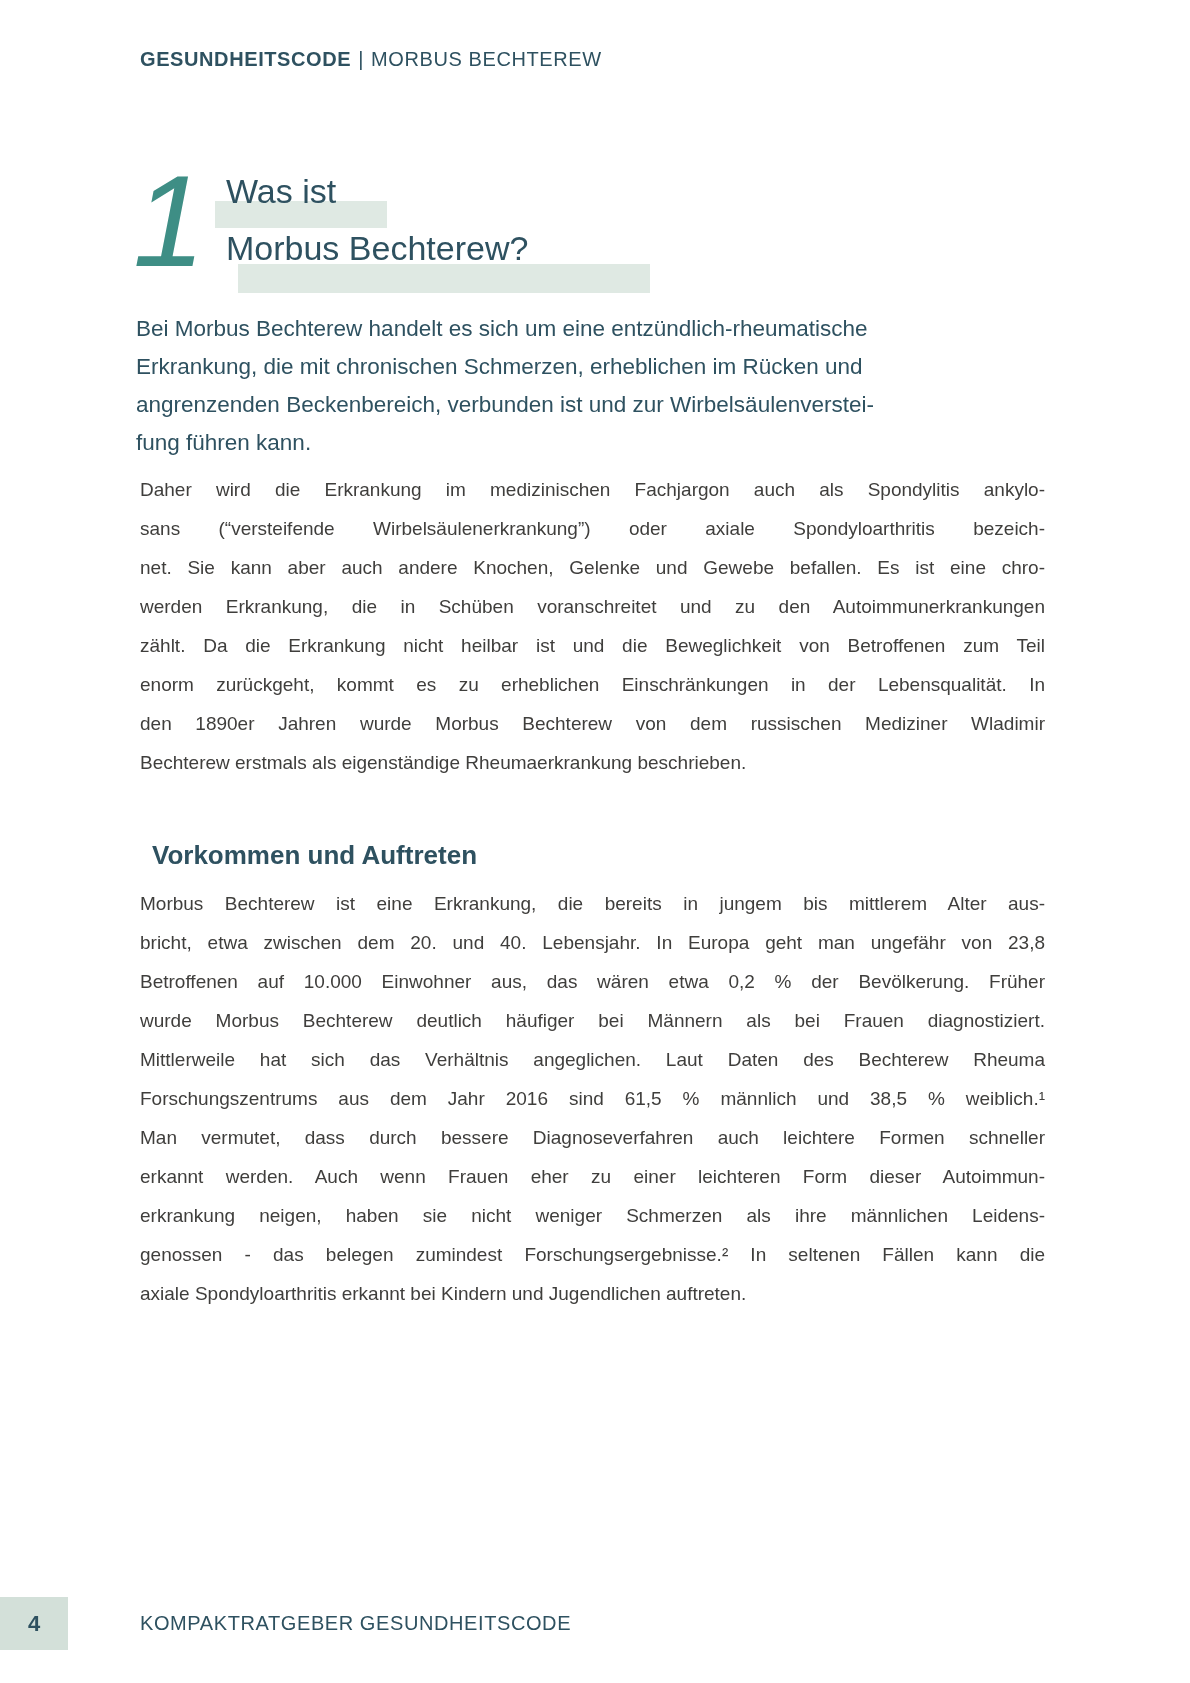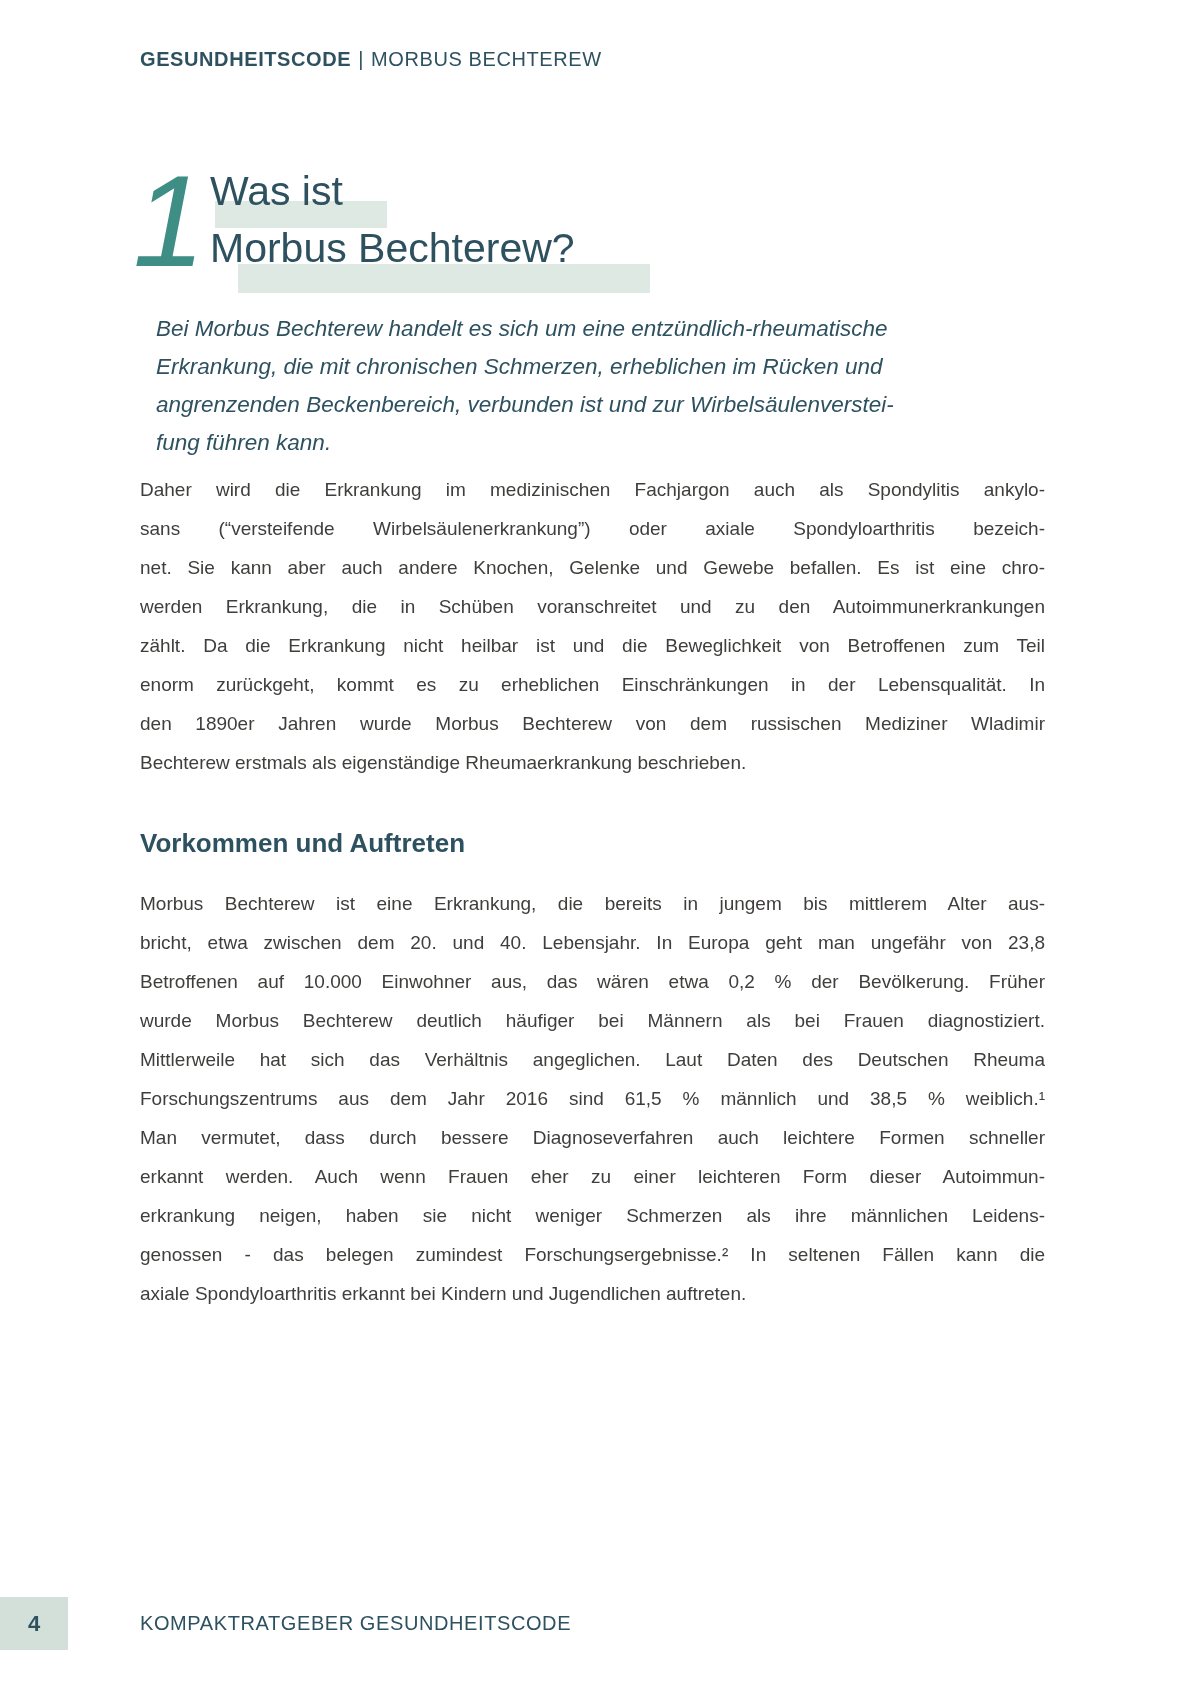--- a/index.html
+++ b/index.html
@@ -20,52 +20,52 @@
   .doc-header .brand { font-weight: bold; }
   .doc-header .sep { font-weight: 300; margin: 0 7px; color: var(--slate, #2E5160); }
 
   
   .chapter-number {
     position: absolute; left: 133px; top: 156px;
     font-size: 130px; line-height: 1; font-style: italic;
     color: var(--teal, #3E8E85);
   }
   .chapter-title {
-    position: absolute; left: 210px; top: 163px;
-    font-size: 41px; line-height: 57px; font-weight: 400;
+    position: absolute; left: 226px; top: 163px;
+    font-size: 34px; line-height: 57px; font-weight: 400;
     color: var(--slate, #2E5160);
     z-index: 2;
   }
   .chapter-title .t-line { position: relative; z-index: 2; }
   .hl { position: absolute; background: var(--highlight, #DFE9E3); z-index: 1; }
   .hl-1 { left: 215px; top: 201px; width: 172px; height: 27px; }
   .hl-2 { left: 238px; top: 264px; width: 412px; height: 29px; }
 
   
   .intro {
-    position: absolute; left: 156px; top: 310px; width: 905px;
-    font-size: 22.5px; font-style: italic;
+    position: absolute; left: 136px; top: 310px; width: 905px;
+    font-size: 22.5px; 
     color: var(--slate, #2E5160);
   }
   .intro .line { line-height: 38px; }
 
   
   .bodytext {
     position: absolute; left: 140px; width: 905px;
     font-size: 19px; color: var(--body-text, #3F3E3C);
   }
   .bodytext .line { line-height: 39px; text-align: justify; text-align-last: justify; }
   .bodytext .line.last { text-align-last: left; }
   .para-1 { top: 470px; }
   .para-2 { top: 884px; }
 
   
   .section-heading {
     position: absolute; left: 140px; top: 828px;
-    font-size: 26px; font-weight: bold; margin: 0;
+    font-size: 26px; font-weight: bold; margin: 12px;
     color: var(--slate, #2E5160);
   }
 
   
   .page-number-box {
     position: absolute; left: 0; top: 1597px; width: 68px; height: 53px;
     background: var(--footer-box, #D3E0D9);
     display: flex; align-items: center; justify-content: center;
     font-size: 22px; font-weight: bold; color: var(--slate, #2E5160);
   }
@@ -113,21 +113,21 @@
       <div class="line last">Bechterew erstmals als eigenständige Rheumaerkrankung beschrieben.</div>
     </div>
 
   <h2 class="section-heading">Vorkommen und Auftreten</h2>
 
   <div class="bodytext para-2">
       <div class="line">Morbus Bechterew ist eine Erkrankung, die bereits in jungem bis mittlerem Alter aus-</div>
       <div class="line">bricht, etwa zwischen dem 20. und 40. Lebensjahr. In Europa geht man ungefähr von 23,8</div>
       <div class="line">Betroffenen auf 10.000 Einwohner aus, das wären etwa 0,2 % der Bevölkerung. Früher</div>
       <div class="line">wurde Morbus Bechterew deutlich häufiger bei Männern als bei Frauen diagnostiziert.</div>
-      <div class="line">Mittlerweile hat sich das Verhältnis angeglichen. Laut Daten des Deutschen Rheuma</div>
+      <div class="line">Mittlerweile hat sich das Verhältnis angeglichen. Laut Daten des Bechterew Rheuma</div>
       <div class="line">Forschungszentrums aus dem Jahr 2016 sind 61,5 % männlich und 38,5 % weiblich.¹</div>
       <div class="line">Man vermutet, dass durch bessere Diagnoseverfahren auch leichtere Formen schneller</div>
       <div class="line">erkannt werden. Auch wenn Frauen eher zu einer leichteren Form dieser Autoimmun-</div>
       <div class="line">erkrankung neigen, haben sie nicht weniger Schmerzen als ihre männlichen Leidens-</div>
       <div class="line">genossen - das belegen zumindest Forschungsergebnisse.² In seltenen Fällen kann die</div>
       <div class="line last">axiale Spondyloarthritis erkannt bei Kindern und Jugendlichen auftreten.</div>
     </div>
 
   <div class="page-number-box">
     <span>4</span>

